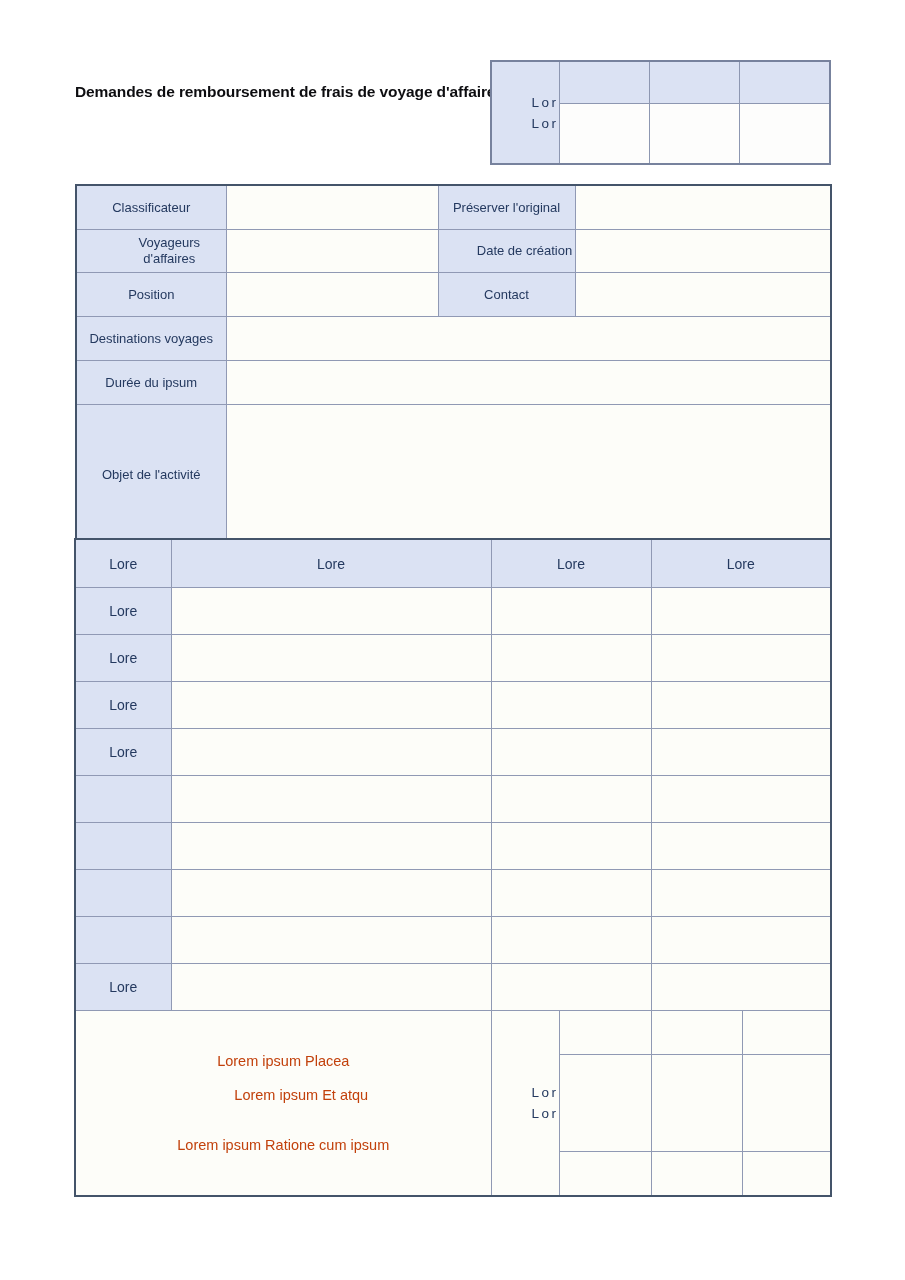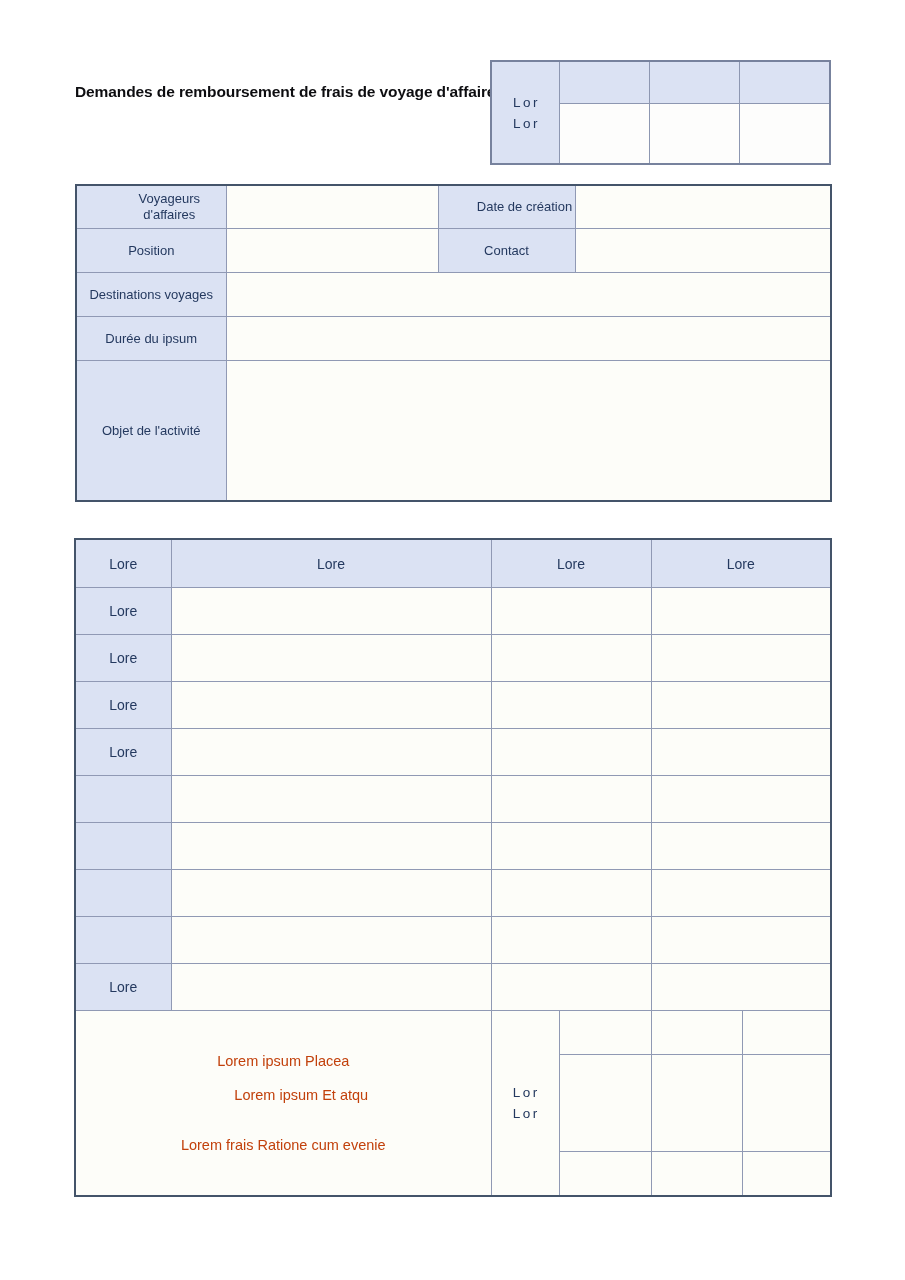--- a/index.html
+++ b/index.html
@@ -24,21 +24,21 @@
     line-height:16px;
   }
   .exp-lbl { font-size:14px; }
 
   
   .mini { border:2px solid #77829d; }
   .mini td { border:1px solid #8d97b1; background:#fdfdfc; }
   .mini td.blue { background:#dbe2f3; }
 
   .corner {
-    text-align:center; vertical-align:middle; color:#24395f;
+    text-align:right; vertical-align:middle; color:#24395f;
   }
   .lorline { font-size:13.5px; letter-spacing:2.5px; line-height:21px; text-indent:2.5px; }
 
   
   tr.h41 td { height:41px; }  tr.h59 td { height:59px; }
   tr.h43 td { height:43px; }  tr.h42 td { height:42px;padding-left:36px; }
   tr.h139 td { height:139px; }
   tr.h47 td { height:47px; }  tr.h46 td { height:46px; }
   tr.h96 td { height:96px; }
 
@@ -83,20 +83,26 @@
   </table>
 
   <table class="big" style="left:75px; top:184px; width:755px;">
     <colgroup>
       <col style="width:150px">
         <col style="width:212px">
         <col style="width:137px">
         <col style="width:256px">
     </colgroup>
     <tbody>
+      <tr class="h43">
+        <td class="blue lbl">Classificateur</td>
+        <td></td>
+        <td class="blue lbl">Préserver l'original</td>
+        <td></td>
+      </tr>
       <tr class="h42">
         <td class="blue lbl">Voyageurs d'affaires</td>
         <td></td>
         <td class="blue lbl">Date de création</td>
         <td></td>
       </tr>
       <tr class="h43">
         <td class="blue lbl">Position</td>
         <td></td>
         <td class="blue lbl">Contact</td>
@@ -185,21 +191,21 @@
         <td class="blue lbl exp-lbl">Lore</td>
         <td></td>
         <td colspan="2"></td>
         <td colspan="2"></td>
       </tr>
 
       <tr class="h43">
         <td class="notes" colspan="2" rowspan="3">
           <div class="note-line">Lorem ipsum Placea</div>
           <div class="note-line note-gap-sm">Lorem ipsum Et atqu</div>
-          <div class="note-line note-gap-lg">Lorem frais Ratione cum evenie</div>
+          <div class="note-line note-gap-lg">Lorem ipsum Ratione cum ipsum</div>
         </td>
         <td class="corner" rowspan="3">
           <div class="lorline">Lor</div>
           <div class="lorline">Lor</div>
         </td>
         <td></td>
         <td></td>
         <td></td>
       </tr>
       <tr class="h96">

